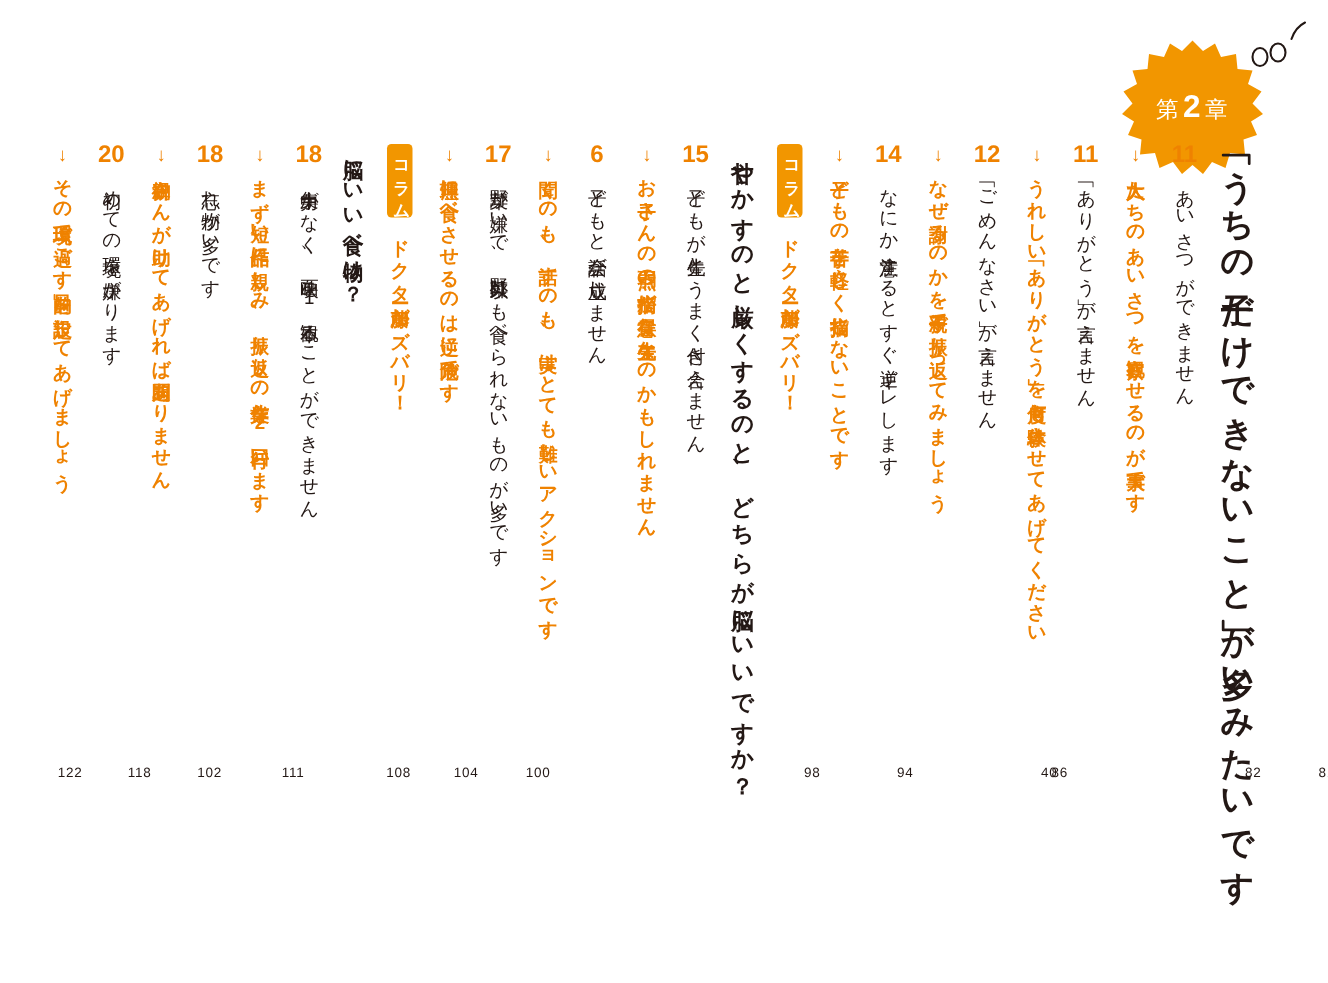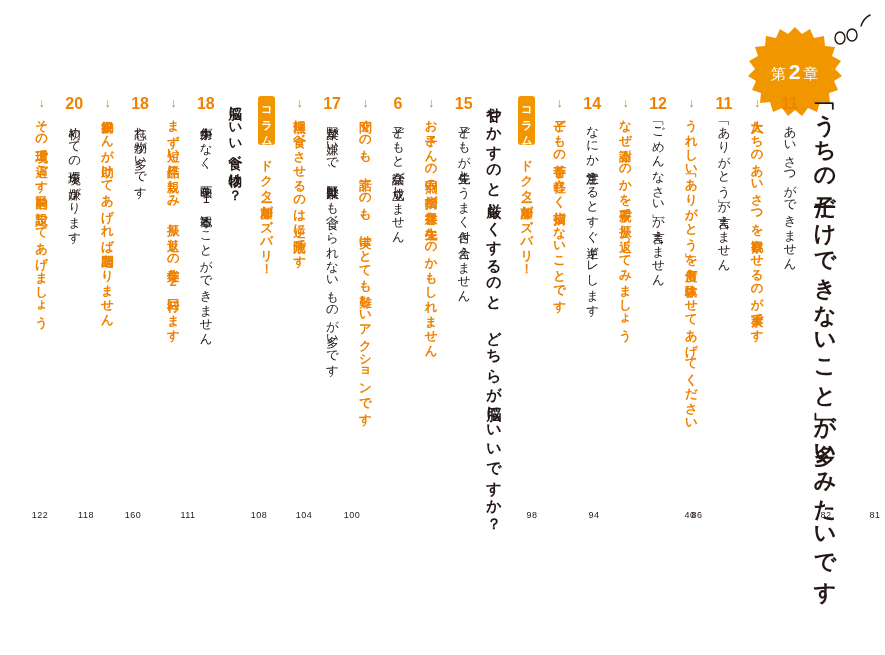--- a/index.html
+++ b/index.html
@@ -166,21 +166,21 @@
     position: absolute;
     top: 510px;
     left: 0;
     right: 0;
     height: 16px;
   }
   .pagenum {
     position: absolute;
     font-size: 9px;
     color: #231815;
-    text-align: center;
+    text-align: right;
     width: 30px;
     letter-spacing: 0.5px;
   }
 </style>
 </head>
 <body>
 
 <div class="chapter-badge-wrap">
   <div class="chapter-badge">
     <svg width="96" height="96" viewBox="0 0 96 96">
@@ -333,21 +333,21 @@
     <div class="vtext">
       <span class="arrow">↓</span><span class="em">その環境で「過ごす目的」を設定してあげましょう</span>
     </div>
   </div>
 
 </div>
 
 <div class="pagenums">
   <div class="pagenum" style="left:25px">122</div>
   <div class="pagenum" style="left:71px">118</div>
-  <div class="pagenum" style="left:118px">160</div>
+  <div class="pagenum" style="left:118px">102</div>
   <div class="pagenum" style="left:173px">111</div>
   <div class="pagenum" style="left:244px">108</div>
   <div class="pagenum" style="left:289px">104</div>
   <div class="pagenum" style="left:337px">100</div>
   <div class="pagenum" style="left:517px">98</div>
   <div class="pagenum" style="left:579px">94</div>
   <div class="pagenum" style="left:675px">40</div>
   <div class="pagenum" style="left:682px">86</div>
   <div class="pagenum" style="left:811px">82</div>
   <div class="pagenum" style="left:860px">81</div>

